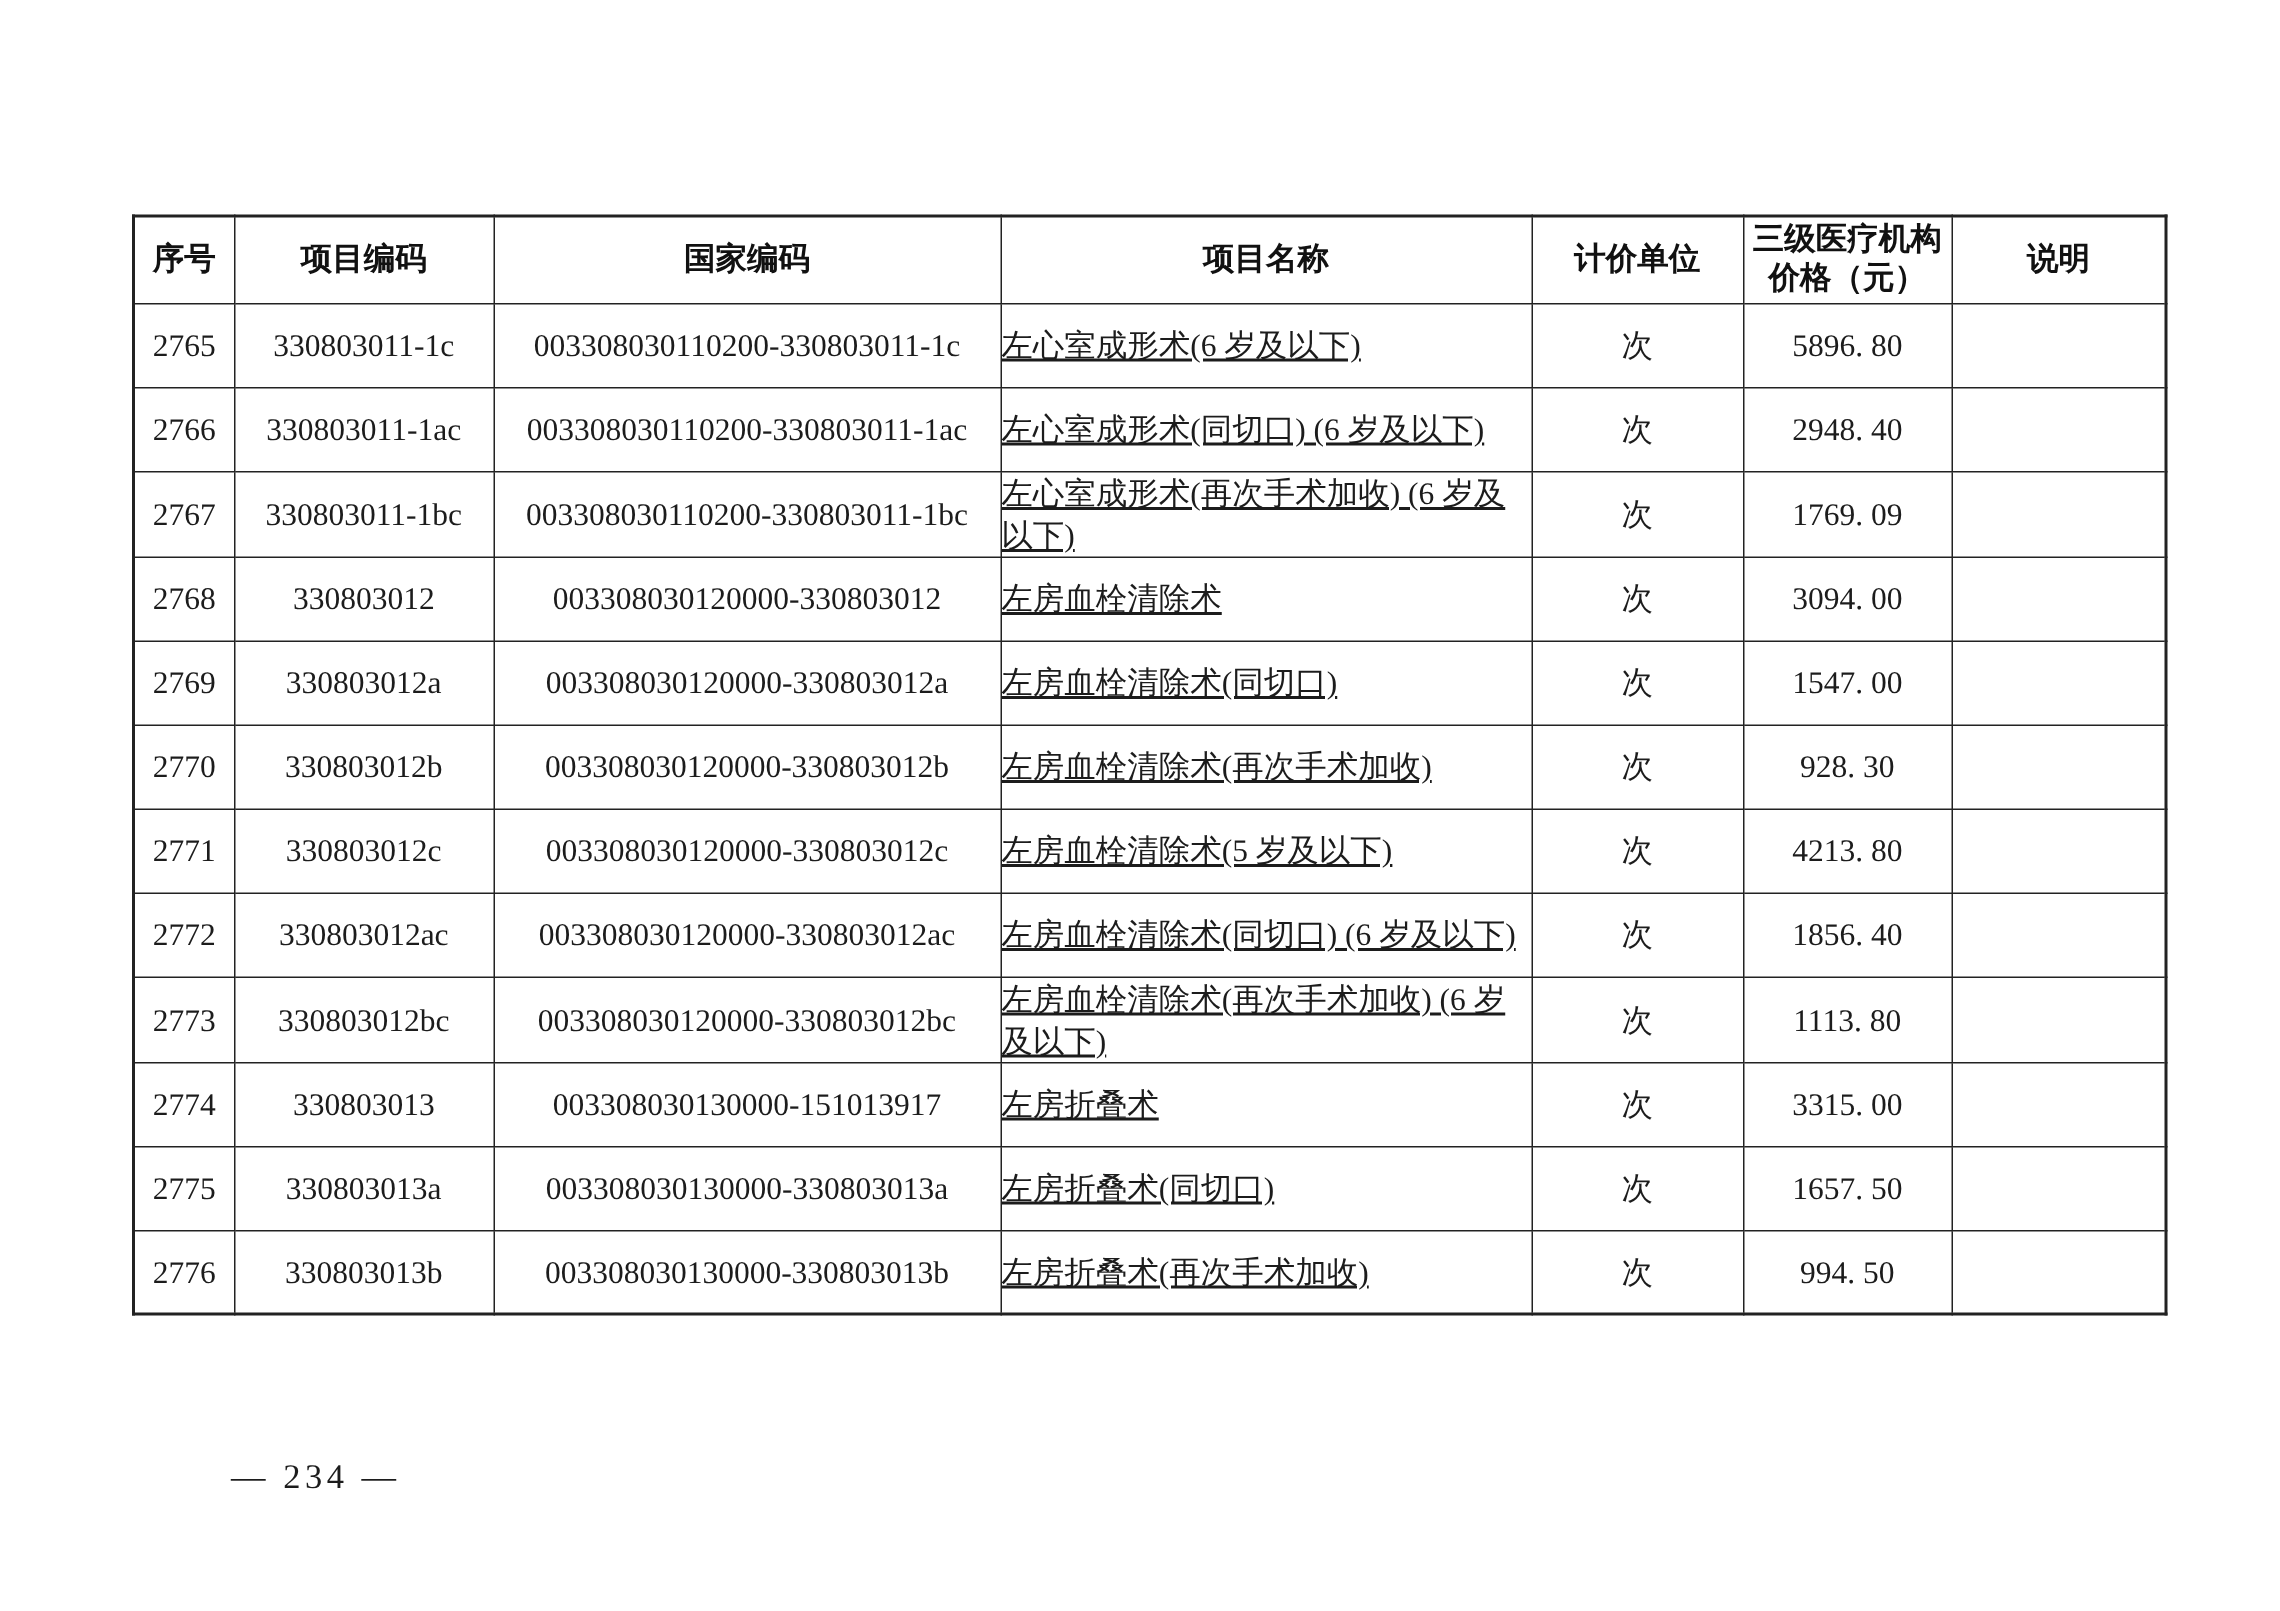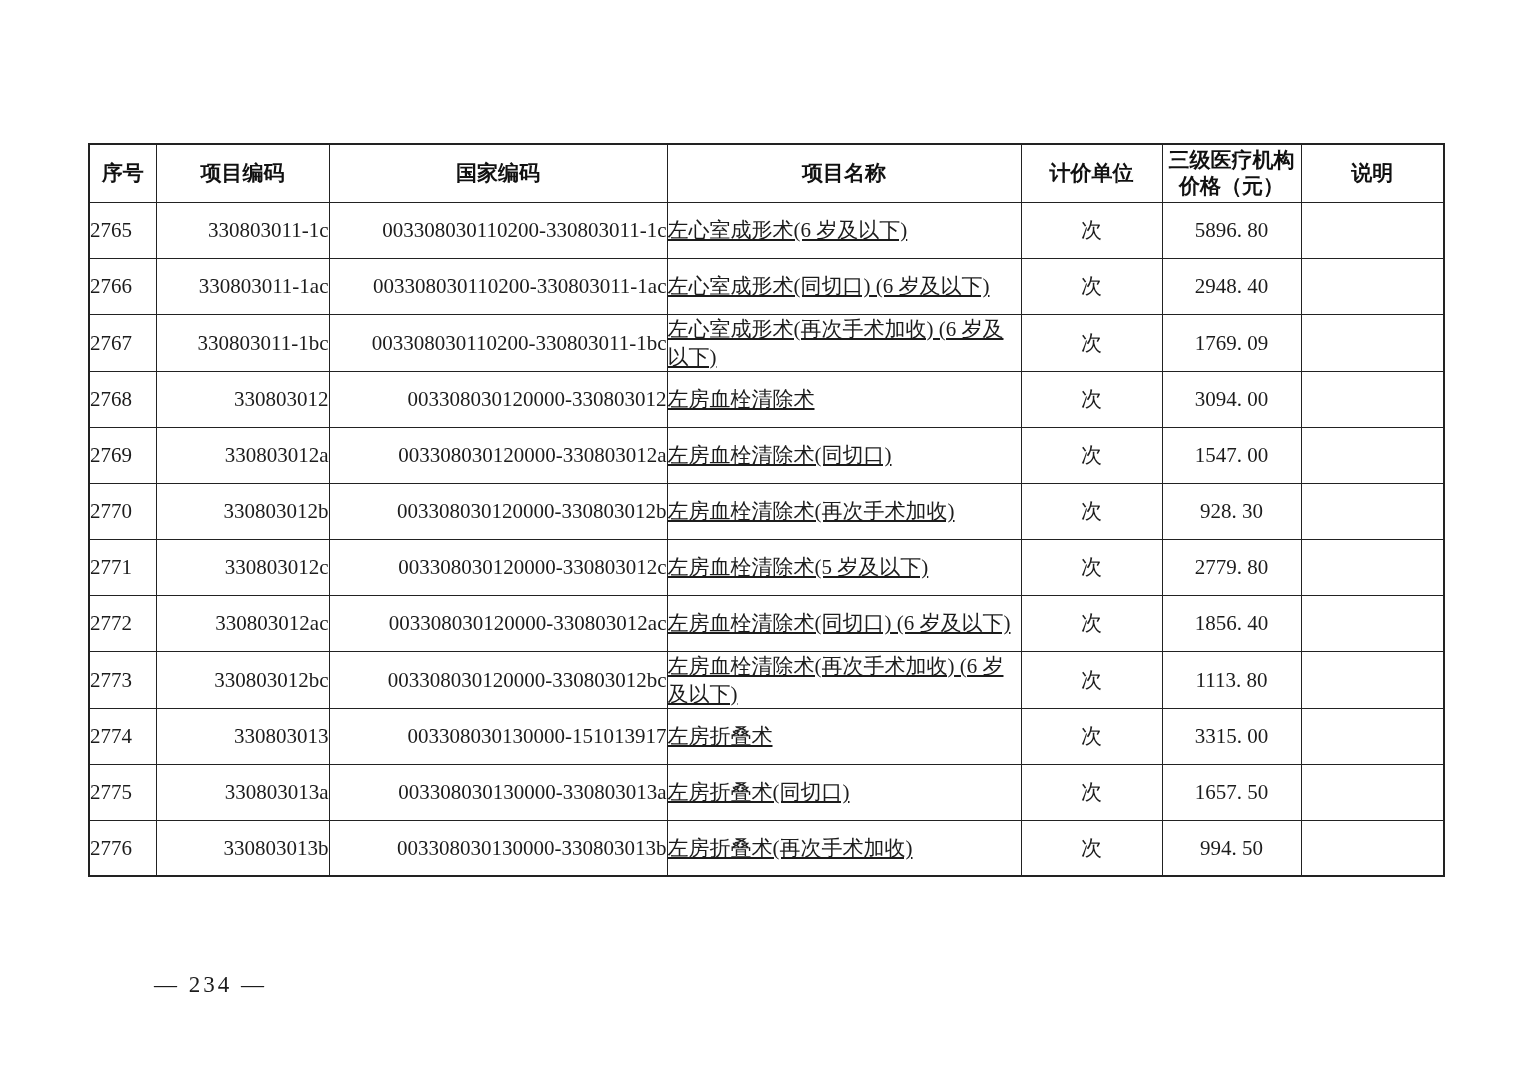--- a/index.html
+++ b/index.html
@@ -40,22 +40,22 @@
     height: 58px;
     white-space: pre-line;
     color: #111111;
   }
   .price-table tbody td {
     font-size: 21px;
     line-height: 28px;
     vertical-align: middle;
     height: 56px;
   }
-  .c-seq   { text-align: left; }
-  .c-code  { text-align: right; padding-left: 3px; padding-right: 2px; }
+  .c-seq   { text-align: center; }
+  .c-code  { text-align: center; padding-left: 3px; padding-right: 2px; }
   .c-name  { text-align: left; padding: 2px 2px 2px 3px; text-decoration: underline; }
   .c-unit  { text-align: center; }
   .c-price { text-align: center; }
   .c-note  { text-align: center; }
   .page-number {
     position: absolute;
     left: 154px;
     top: 972px;
     font-size: 23px;
     letter-spacing: 3px;
@@ -144,21 +144,21 @@
     <td class="c-unit">次</td>
     <td class="c-price">928. 30</td>
     <td class="c-note"></td>
   </tr>
         <tr>
     <td class="c-seq">2771</td>
     <td class="c-code">330803012c</td>
     <td class="c-code">003308030120000-330803012c</td>
     <td class="c-name">左房血栓清除术(5 岁及以下)</td>
     <td class="c-unit">次</td>
-    <td class="c-price">2779. 80</td>
+    <td class="c-price">4213. 80</td>
     <td class="c-note"></td>
   </tr>
         <tr>
     <td class="c-seq">2772</td>
     <td class="c-code">330803012ac</td>
     <td class="c-code">003308030120000-330803012ac</td>
     <td class="c-name">左房血栓清除术(同切口) (6 岁及以下)</td>
     <td class="c-unit">次</td>
     <td class="c-price">1856. 40</td>
     <td class="c-note"></td>

